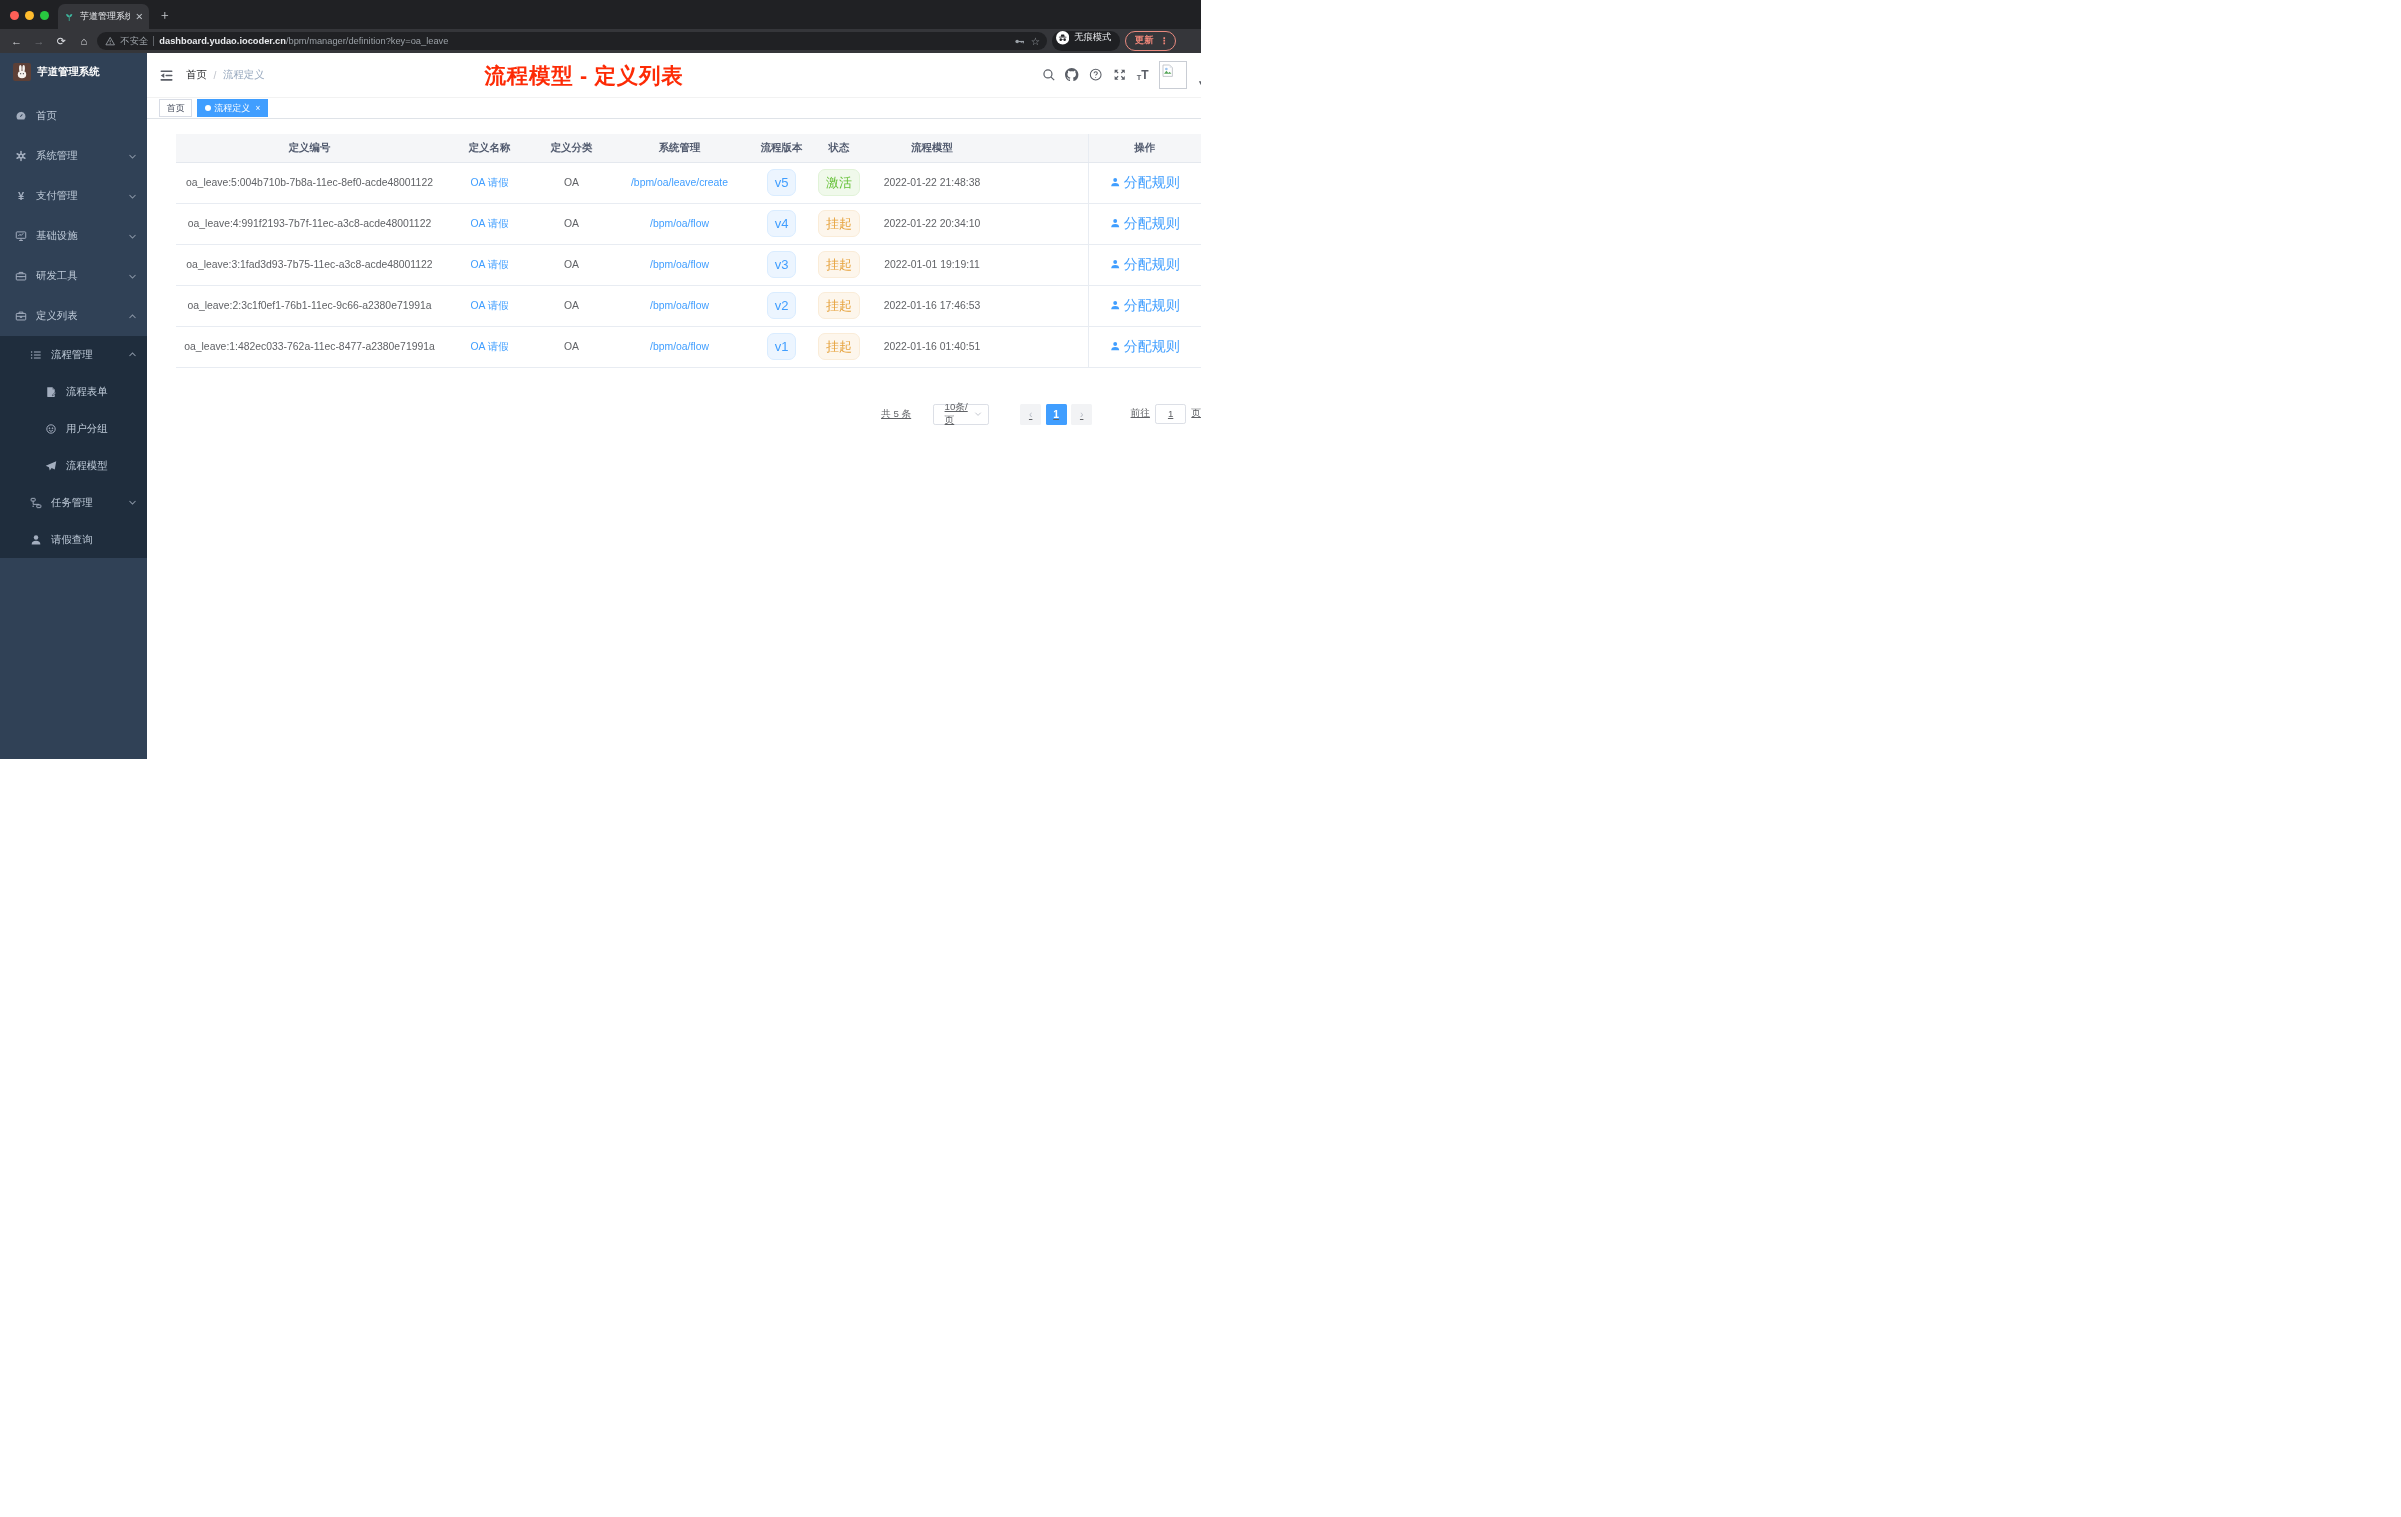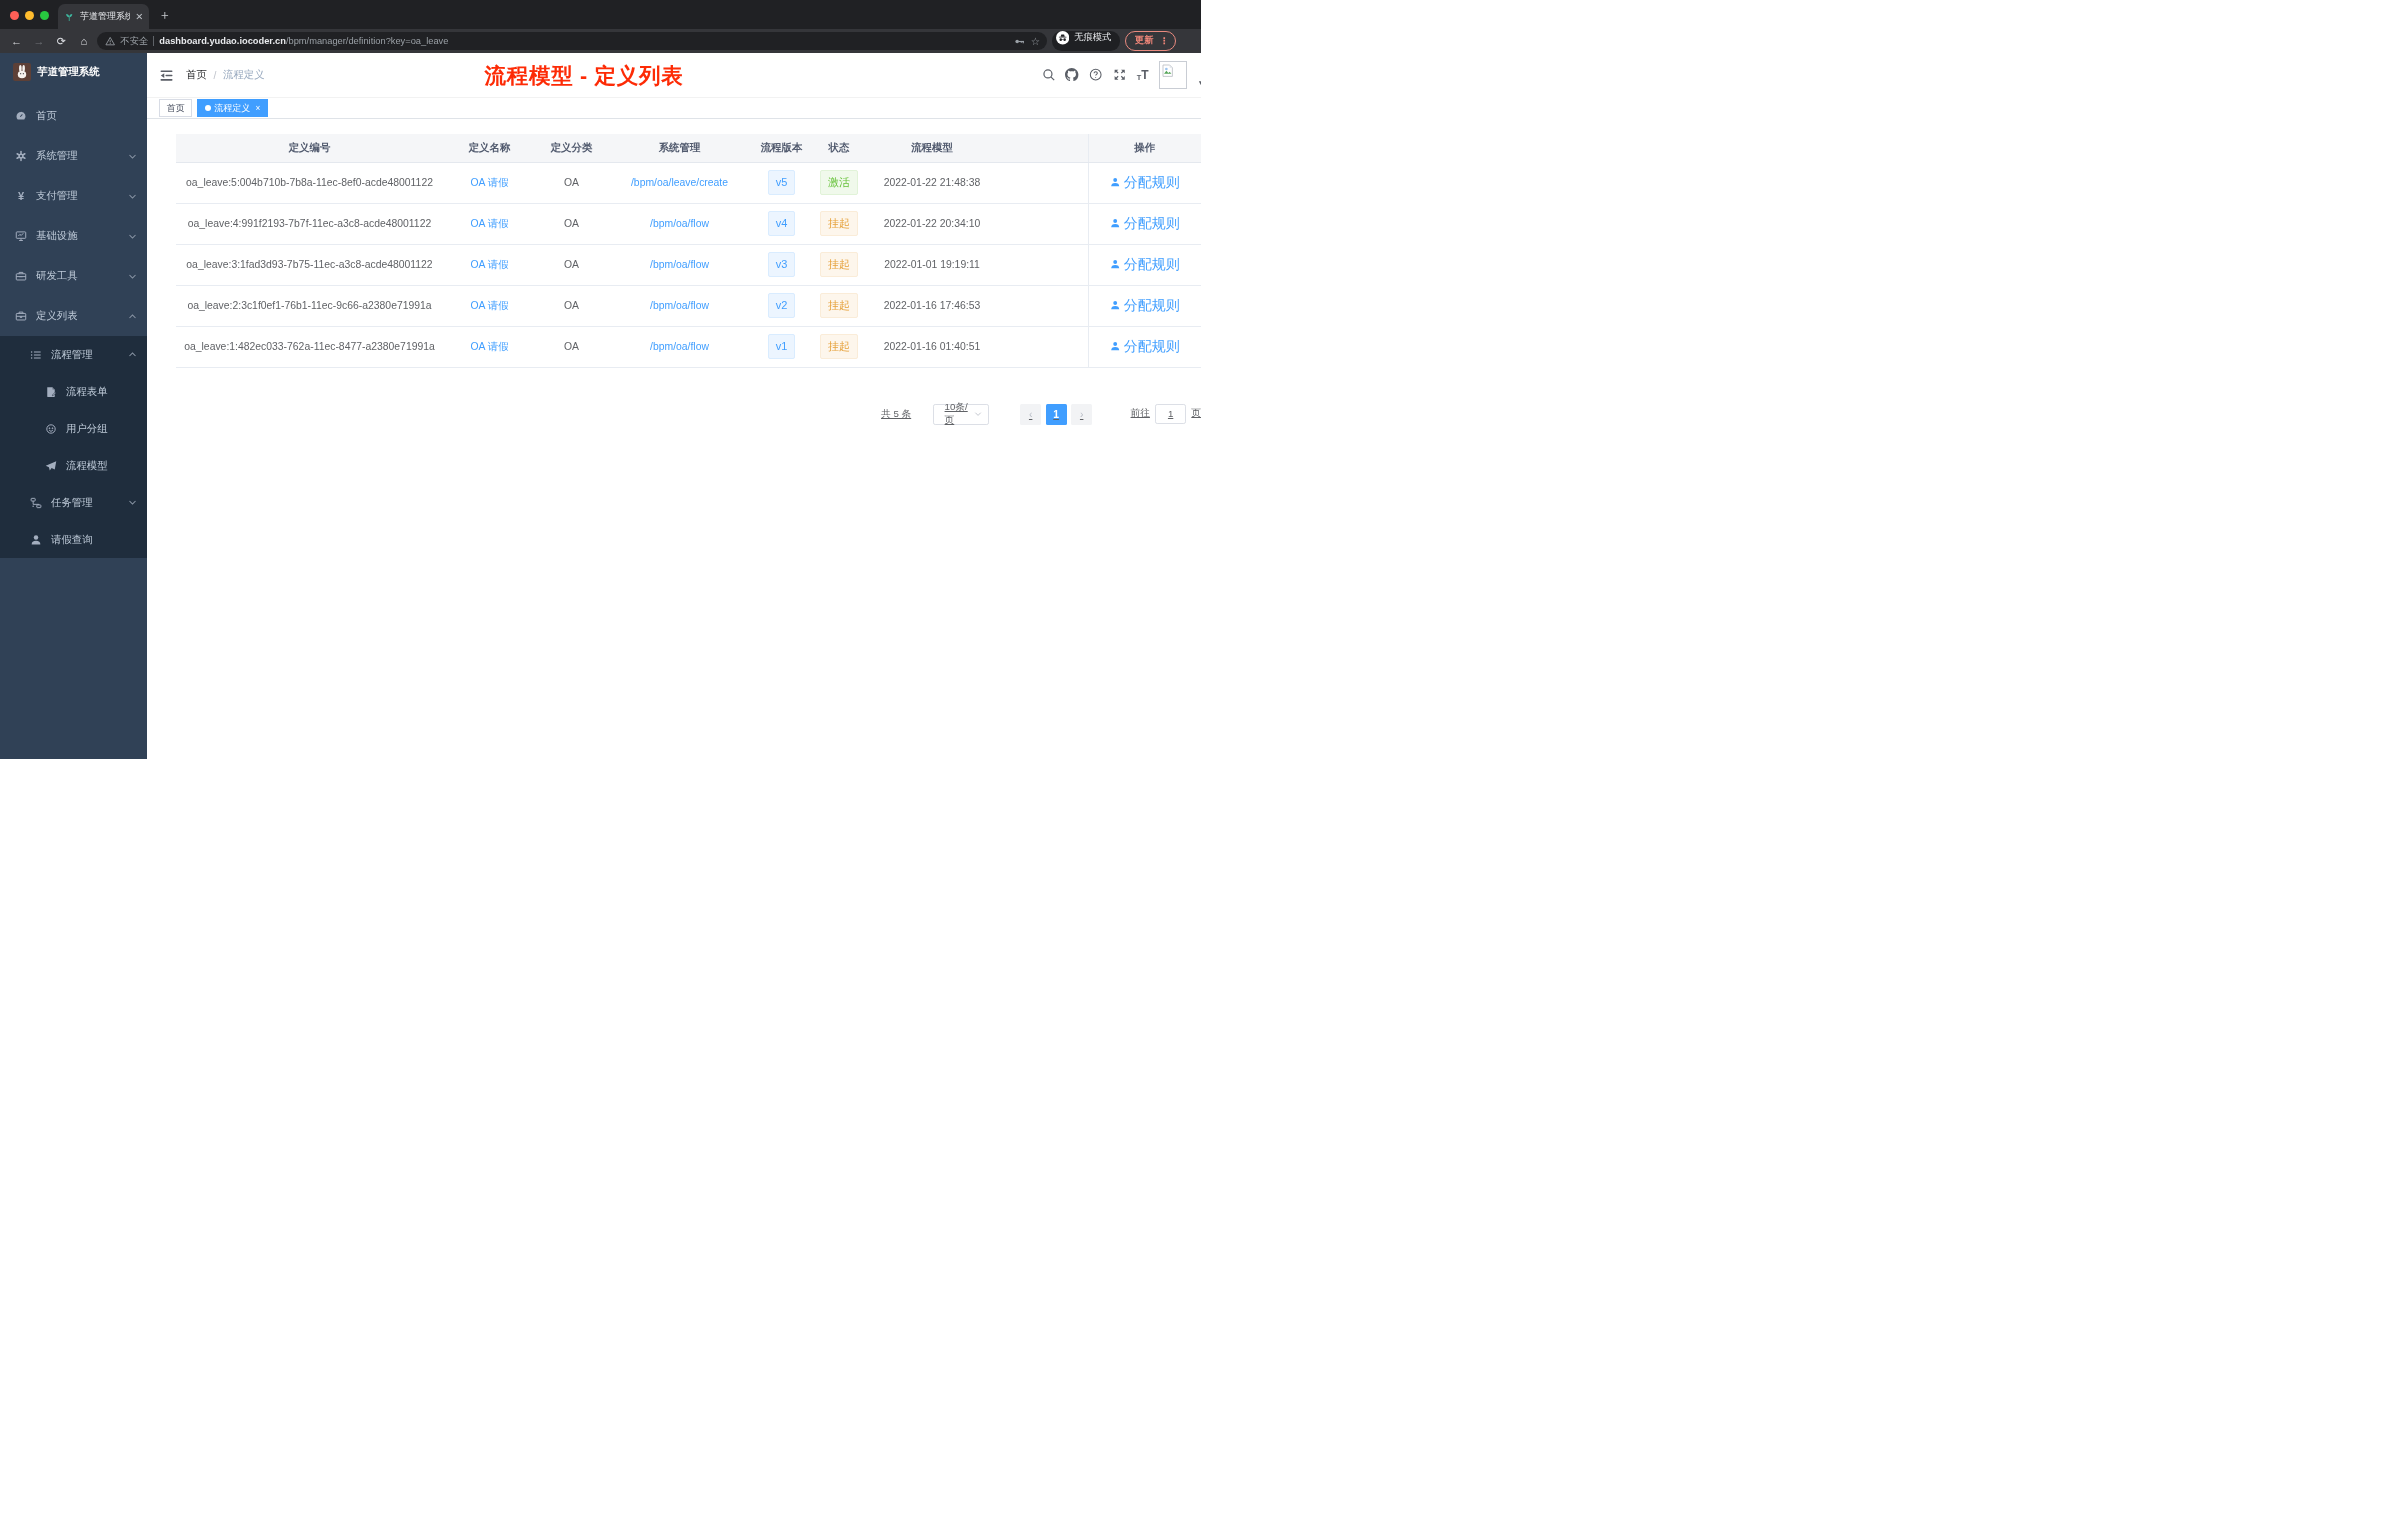--- a/index.html
+++ b/index.html
@@ -79,21 +79,21 @@
 
   .content { flex:1; padding:15px 15px 0 29px; background:#fff; }
   table.grid { table-layout:fixed; width:1024px; border-collapse:collapse; }
   .grid th { height:28px; background:#f5f6f8; color:#515a6e; font-size:10.4px; font-weight:600;
     text-align:center; border-bottom:0.7px solid #e4e8ee; }
   .grid td { height:41px; text-align:center; font-size:10.4px; color:#606266;
     border-bottom:0.7px solid #e8ecf2; white-space:nowrap; overflow:hidden; }
   .col-op { border-left:0.7px solid #e8ecf2; }
   a.lnk { color:#409eff; text-decoration:none; }
   .act-link { color:#409eff; font-size:14px; text-decoration:none; display:inline-flex; align-items:center; gap:3.7px; }
-  .etag { display:inline-block; font-size:11px; line-height:1; padding:6px 6.7px; border-radius:2px; }
+  .etag { display:inline-block; font-size:13px; line-height:1; padding:6px 6.7px; border-radius:7px; }
   .etag.blue { background:#ecf5ff; border:0.7px solid #d9ecff; color:#409eff; }
   .etag.green { background:#f0f9eb; border:0.7px solid #e1f3d8; color:#67c23a; }
   .etag.yellow { background:#fdf6ec; border:0.7px solid #faecd8; color:#e6a23c; }
 
   .pager { margin-top:36px; display:flex; align-items:center; justify-content:flex-end; gap:22px;
     font-size:9.7px; color:#606266;text-decoration:underline; }
   .pg-size { width:56px; height:21px; border:0.7px solid #dcdfe6; border-radius:2.2px; display:flex;
     align-items:center; justify-content:space-between; padding:0 6px 0 10.4px; color:#606266; }
   .pg-size .chev { color:#c0c4cc; }
   .pg-btn { width:21px; height:21px; border-radius:1.5px; background:#f2f3f5; color:#b8bdc6;

